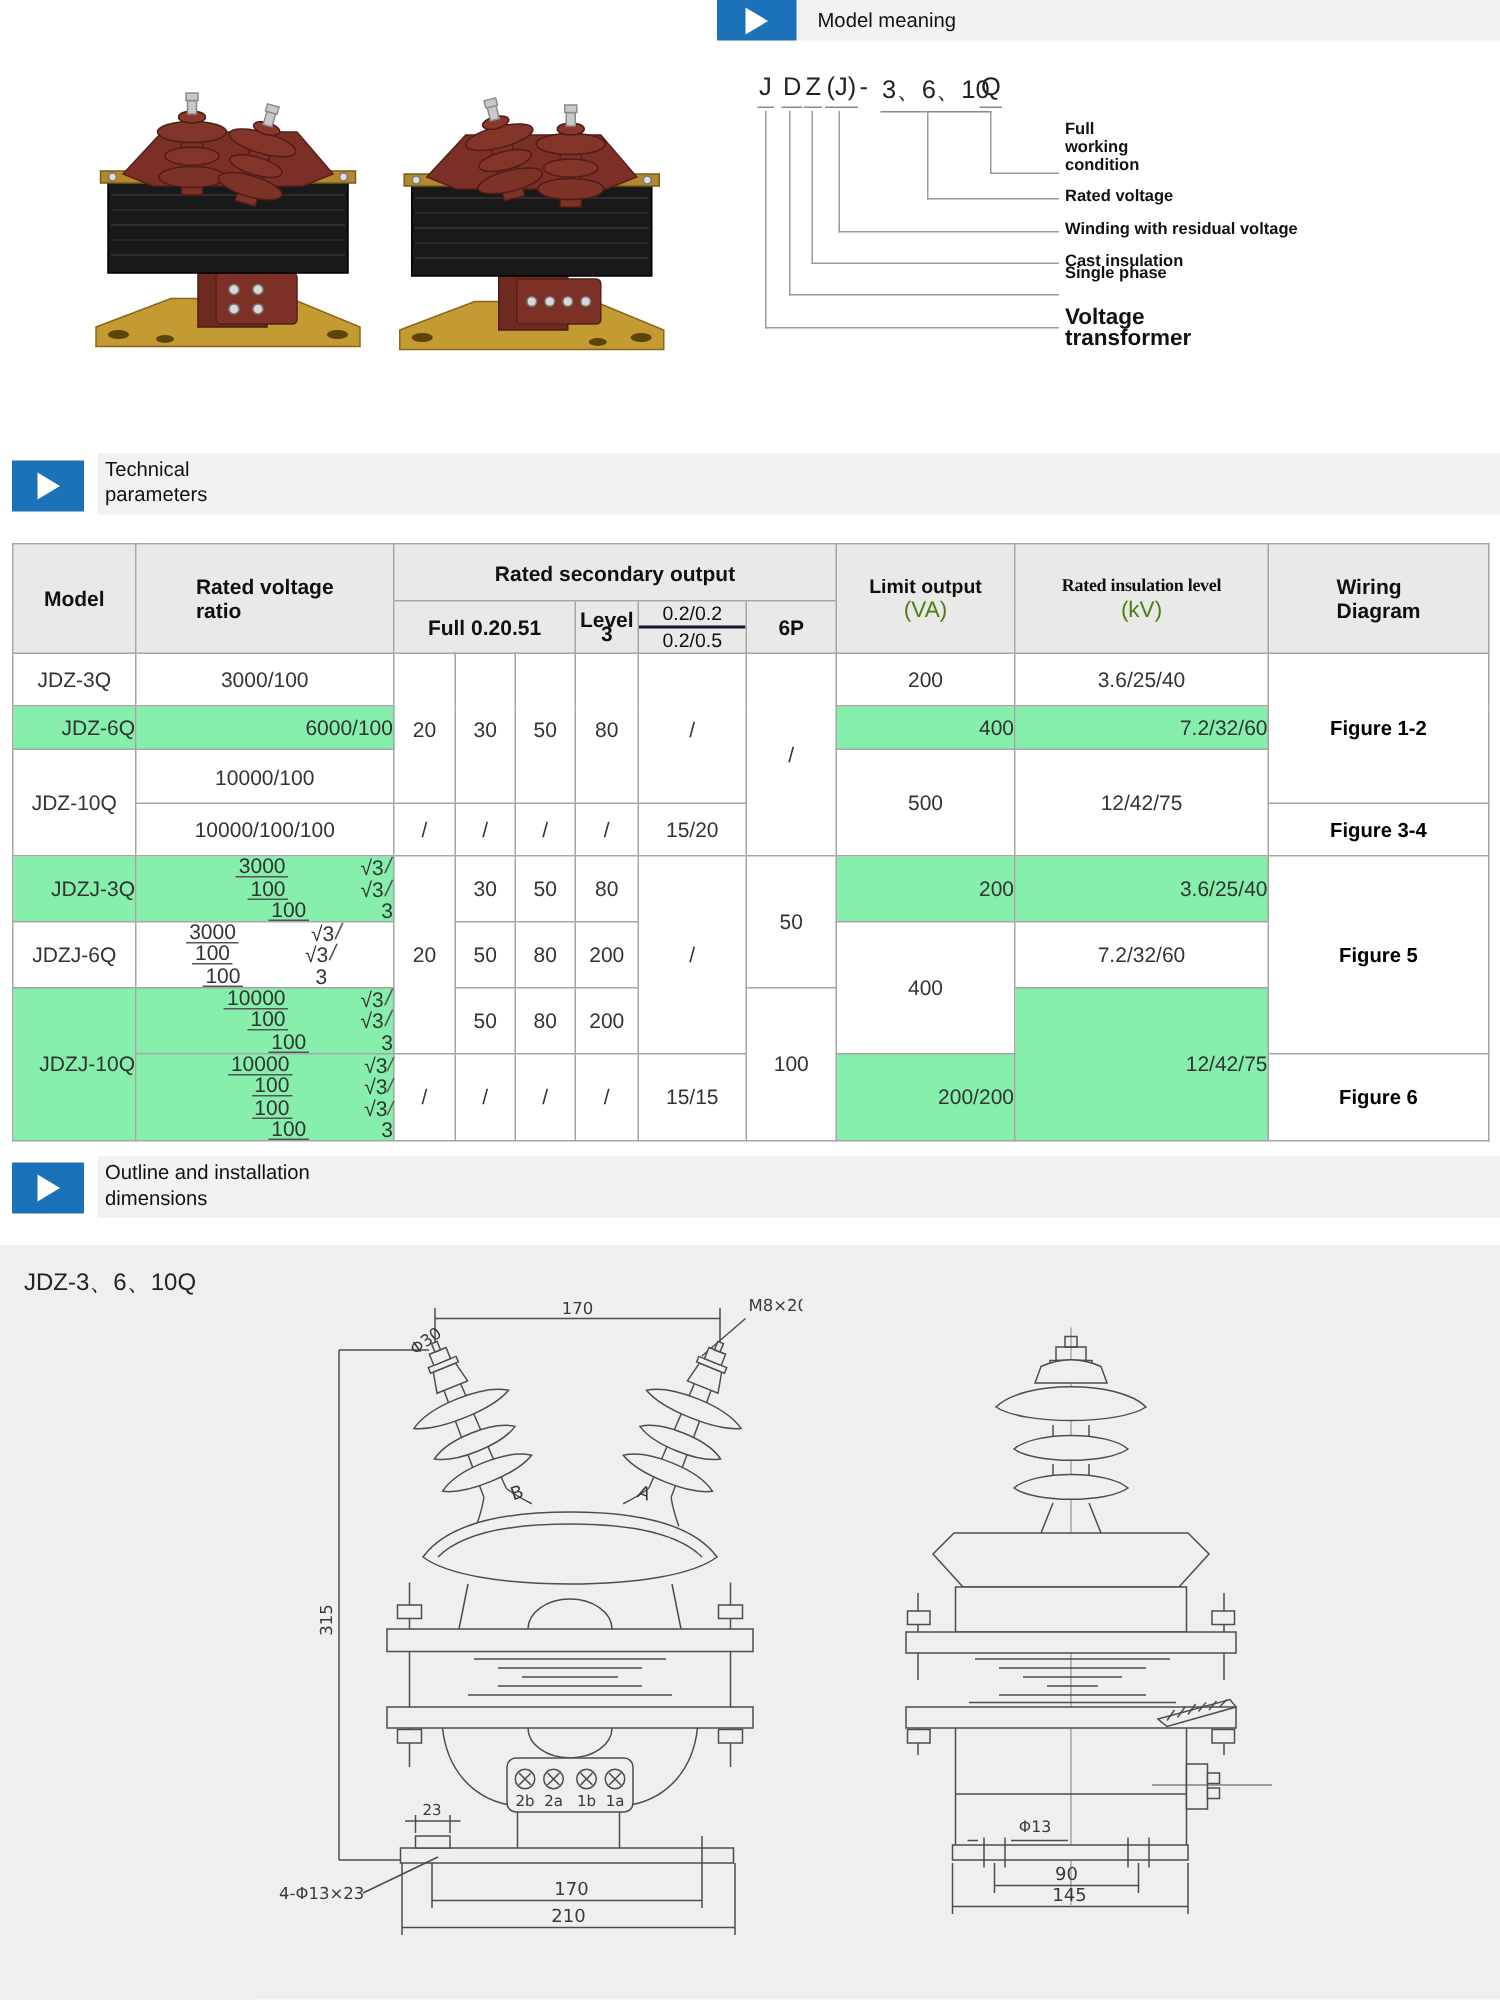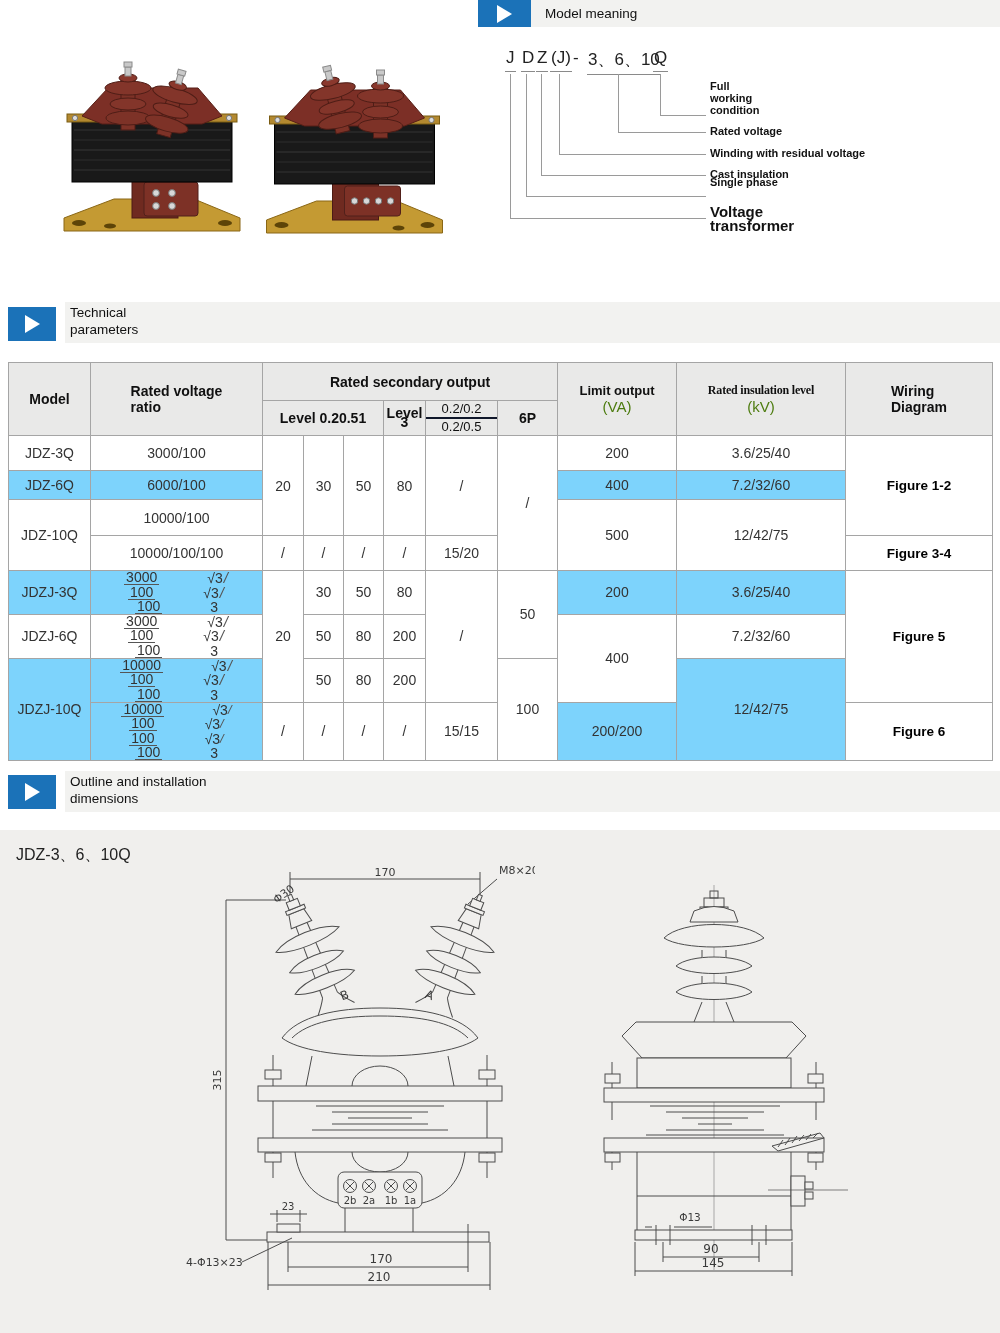--- a/index.html
+++ b/index.html
@@ -15,21 +15,21 @@
   .codepart{position:absolute;top:48px;font-size:17px;color:#222;padding:0 1px 3px 1px;}
   .codepart.ul{border-bottom:1.5px solid #8a8a8a;}
   .conn{position:absolute;border-left:1px solid #9a9a9a;border-bottom:1px solid #9a9a9a;}
   .mlabel{position:absolute;left:710px;font-size:11px;font-weight:bold;color:#111;line-height:12px;white-space:pre-line;}
   .mlabel.big{font-size:15px;line-height:13.5px;}
   
   #tparams{position:absolute;left:8px;top:362px;width:984px;border-collapse:collapse;table-layout:fixed;}
   #tparams td,#tparams th{border:1px solid #a5a5a5;text-align:center;vertical-align:middle;padding:0;
       font-size:14px;color:#333;font-weight:normal;background:#fff;}
   #tparams th{background:#e9e9e8;color:#101010;font-weight:bold;}
-  #tparams .shade{background:#7dd3fc;}
+  #tparams .shade{background:#86efac;text-align:right;}
   #tparams .fig{font-weight:bold;color:#000;font-size:13.5px;}
   .ml{white-space:pre-line;}
   .lblock{display:inline-block;text-align:left;}
   .h-unit{font-weight:normal;font-size:15px;color:#4d7c0f;}
   .h-ins{font-size:12px;letter-spacing:-0.2px;font-family:Liberation Serif, serif;}
   .h-lvl3{font-size:9px;line-height:9px;}
   .dualcell div{font-size:13px;font-weight:normal;line-height:16px;}
   .dualcell .dt{border-bottom:2px solid #0f172a;}
   .p6{font-weight:normal;font-size:14px;}
   .lvlgrp{font-size:13px;}
@@ -192,21 +192,21 @@
         <div class="h-unit">(VA)</div>
       </th>
       <th rowspan="2">
         <div class="h-ins">Rated insulation level</div>
         <div class="h-unit">(kV)</div>
       </th>
       <th rowspan="2"><span class="lblock ml">Wiring
 Diagram</span></th>
     </tr>
     <tr style="height:33px">
-      <th colspan="3" class="lvlgrp">Level 0.20.51</th>
+      <th colspan="3" class="lvlgrp">Full 0.20.51</th>
       <th class="h-lvl3 ml">Level
 3</th>
       <th class="dualcell">
         <div class="dt">0.2/0.2</div>
         <div>0.2/0.5</div>
       </th>
       <th class="p6">6P</th>
     </tr>
   </thead>
   <tbody id="tbody">

